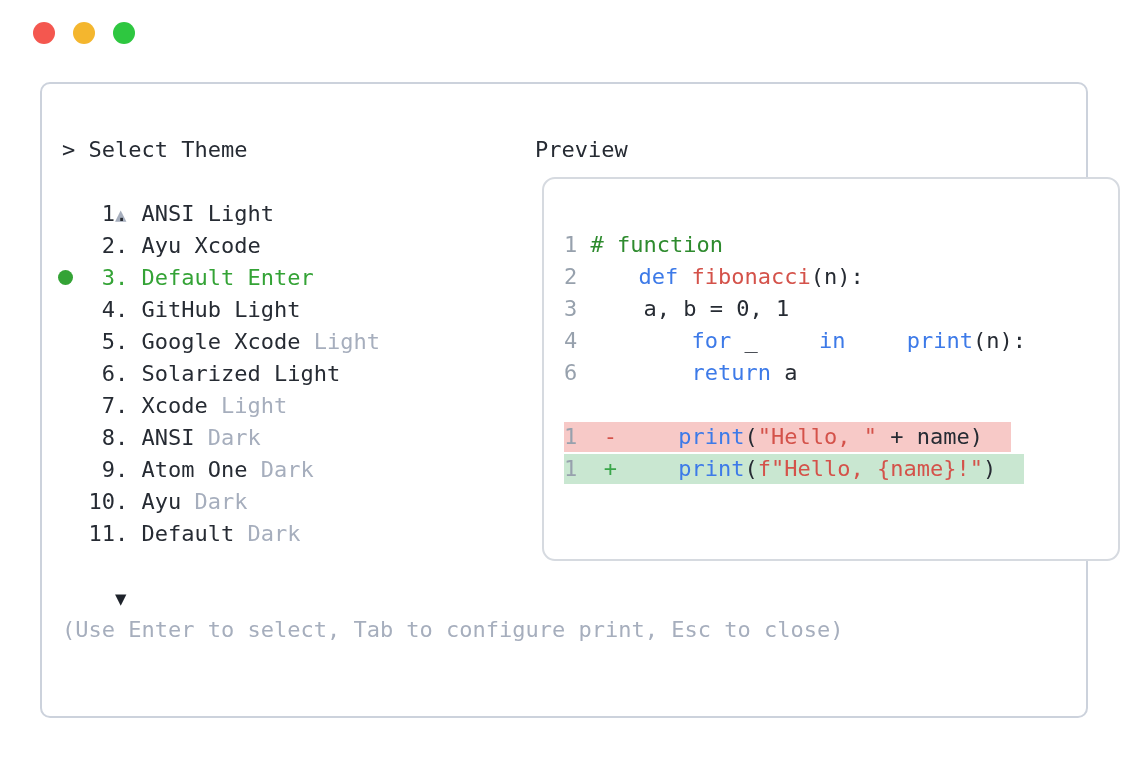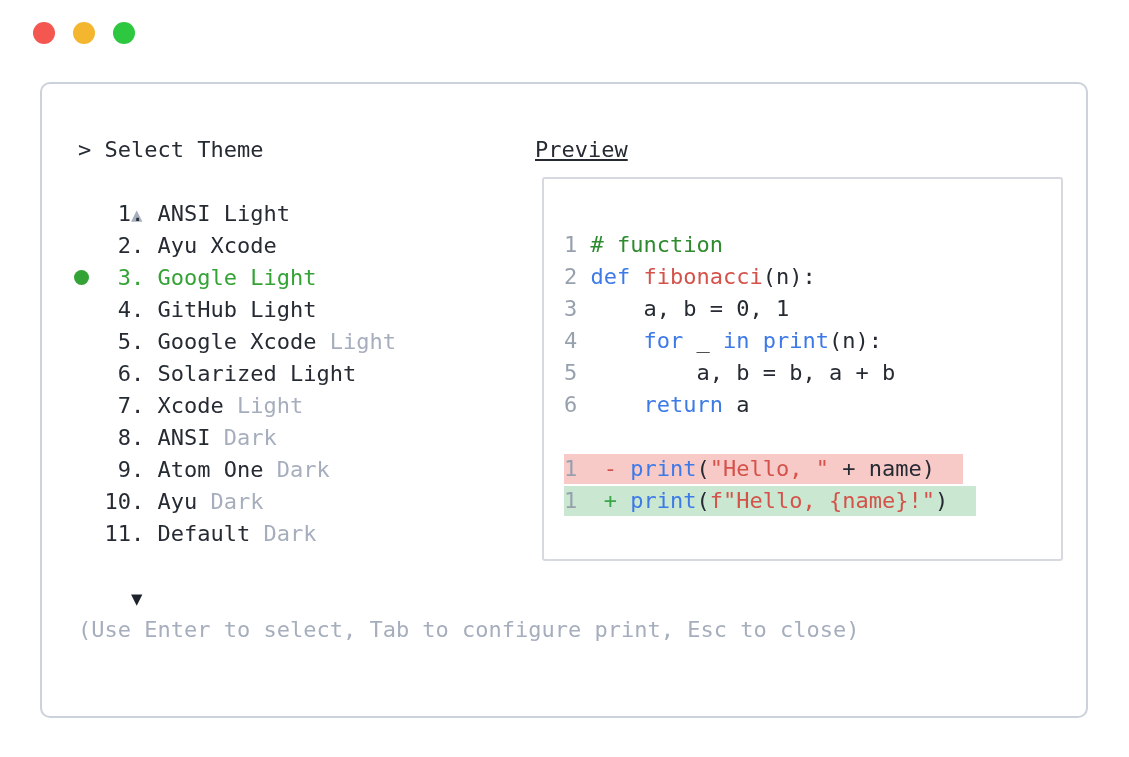--- a/index.html
+++ b/index.html
@@ -29,46 +29,46 @@
   }
   .traffic{position:absolute;top:22px;left:33px;display:flex;gap:18px;}
   .light{width:22px;height:22px;border-radius:50%;}
   .light.red{background:var(--c-tred);}
   .light.yellow{background:var(--c-tyellow);}
   .light.green{background:var(--c-tgreen);}
 
   .window{
     position:absolute;left:40px;top:82px;width:1048px;height:636px;
     border:2px solid var(--c-border);border-radius:10px;background:#fff;
-    padding:50px 36px;
+    padding:50px 20px;
   }
   .lrow{height:32px;line-height:32px;white-space:pre;position:relative;}
   .prompt{color:var(--c-text);}
   .scroll-up{color:var(--c-muted);font-size:19px;}
   .scroll-down{color:#1e232b;font-size:19px;}
   .tnum,.tlabel{color:var(--c-text);}
   .tmuted{color:var(--c-muted);}
   .trow.selected .tnum,.trow.selected .tlabel,.trow.selected .tmuted{color:var(--c-accent);}
   .bullet{
     display:none;position:absolute;left:-4px;top:8px;width:15px;height:15px;
     border-radius:50%;background:var(--c-accent);
   }
   .trow.selected .bullet{display:block;}
   .hint{color:var(--c-muted);}
 
-  .preview-title{position:absolute;left:493px;top:50px;height:32px;line-height:32px;text-decoration:underline;}
+  .preview-title{position:absolute;left:493px;top:50px;height:32px;line-height:32px;}
   .preview-box{
-    position:absolute;left:500px;top:93px;width:521px;height:384px;
-    border:2px solid var(--c-border2);border-radius:3px;background:#fff;
+    position:absolute;left:500px;top:93px;width:578px;height:384px;
+    border:2px solid var(--c-border2);border-radius:13px;background:#fff;
     padding:50px 0 0 20px;overflow:hidden;
   }
   .cline{height:32px;line-height:32px;white-space:pre;}
   .gut{color:var(--c-gutter);}
   .pl{color:var(--c-text);}
-  .kw{color:var(--c-keyword);}
+  .kw{color:var(--c-keyword);margin-left:48px;}
   .str,.fn{color:var(--c-string);}
   .com{color:var(--c-comment);}
   .delm{color:var(--c-delmark);}
   .addm{color:var(--c-addmark);}
   .dbg{display:inline-block;height:30px;line-height:30px;padding-right:28px;}
   .dbg.del{background:var(--c-delbg);}
   .dbg.add{background:var(--c-addbg);}
 </style>
 </head>
 <body>
@@ -83,21 +83,21 @@
 
   <div class="lrow prompt">&gt; Select Theme</div>
 
   <div class="lrow">
     <span class="scroll-up">▲</span>
   </div>
 
   <div id="theme-list">
       <div class="lrow trow"><span class="tnum">   1. </span><span class="tlabel">ANSI Light</span></div>
       <div class="lrow trow"><span class="tnum">   2. </span><span class="tlabel">Ayu Xcode</span></div>
-      <div class="lrow trow selected"><span class="bullet"></span><span class="tnum">   3. </span><span class="tlabel">Google Light</span></div>
+      <div class="lrow trow selected"><span class="bullet"></span><span class="tnum">   3. </span><span class="tlabel">Default Enter</span></div>
       <div class="lrow trow"><span class="tnum">   4. </span><span class="tlabel">GitHub Light</span></div>
       <div class="lrow trow"><span class="tnum">   5. </span><span class="tlabel">Google Xcode</span><span class="tmuted"> Light</span></div>
       <div class="lrow trow"><span class="tnum">   6. </span><span class="tlabel">Solarized Light</span></div>
       <div class="lrow trow"><span class="tnum">   7. </span><span class="tlabel">Xcode</span><span class="tmuted"> Light</span></div>
       <div class="lrow trow"><span class="tnum">   8. </span><span class="tlabel">ANSI</span><span class="tmuted"> Dark</span></div>
       <div class="lrow trow"><span class="tnum">   9. </span><span class="tlabel">Atom One</span><span class="tmuted"> Dark</span></div>
       <div class="lrow trow"><span class="tnum">  10. </span><span class="tlabel">Ayu</span><span class="tmuted"> Dark</span></div>
       <div class="lrow trow"><span class="tnum">  11. </span><span class="tlabel">Default</span><span class="tmuted"> Dark</span></div>
     </div>
 
@@ -110,21 +110,20 @@
   <div class="lrow hint">(Use Enter to select, Tab to configure print, Esc to close)</div>
 
   <div class="preview-title">Preview</div>
 
   <div class="preview-box">
     <div id="code-area">
         <div class="cline"><span class="gut">1 </span><span class="com"># function</span></div>
         <div class="cline"><span class="gut">2 </span><span class="kw">def </span><span class="fn">fibonacci</span><span class="pl">(n):</span></div>
         <div class="cline"><span class="gut">3 </span><span class="pl">    a, b = 0, 1</span></div>
         <div class="cline"><span class="gut">4 </span><span class="pl">    </span><span class="kw">for</span><span class="pl"> _ </span><span class="kw">in</span><span class="pl"> </span><span class="kw">print</span><span class="pl">(n):</span></div>
-        <div class="cline"><span class="gut">5 </span><span class="pl">        a, b = b, a + b</span></div>
         <div class="cline"><span class="gut">6 </span><span class="pl">    </span><span class="kw">return</span><span class="pl"> a</span></div>
         <div class="cline"></div>
         <div class="cline"><span class="dbg del"><span class="gut">1 </span><span class="pl"> </span><span class="delm">-</span><span class="pl"> </span><span class="kw">print</span><span class="pl">(</span><span class="str">"Hello, "</span><span class="pl"> + name)</span></span></div>
         <div class="cline"><span class="dbg add"><span class="gut">1 </span><span class="pl"> </span><span class="addm">+</span><span class="pl"> </span><span class="kw">print</span><span class="pl">(</span><span class="str">f"Hello, {name}!"</span><span class="pl">)</span></span></div>
       </div>
   </div>
 
 </div>
 
 </body></html>

